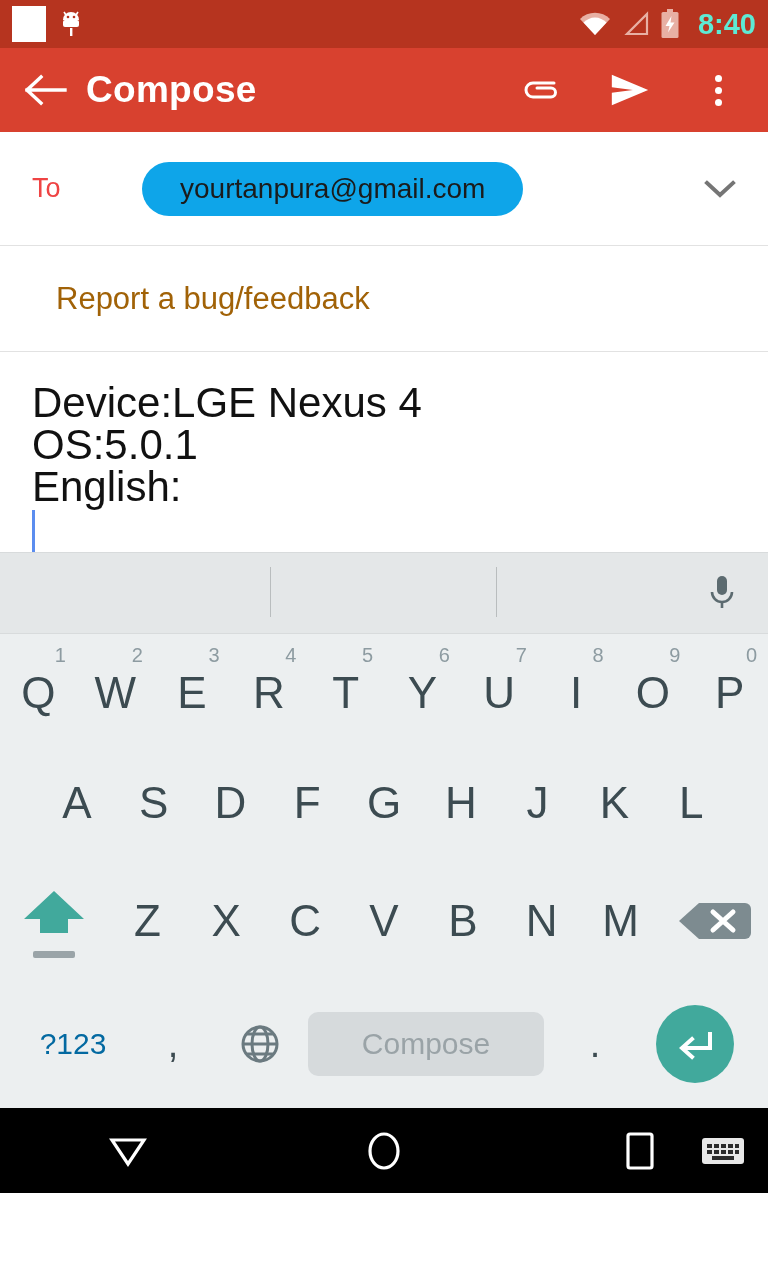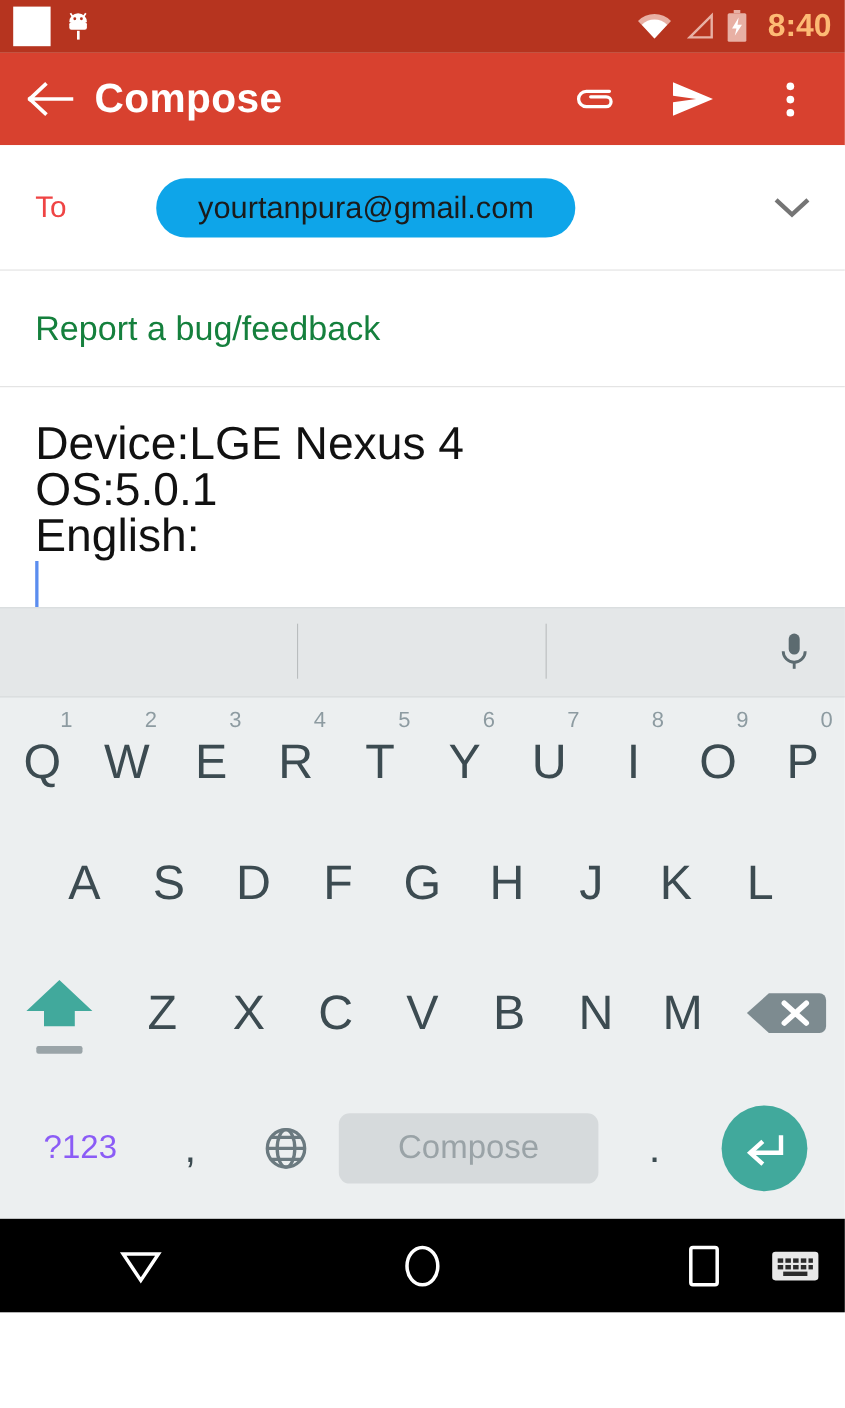--- a/index.html
+++ b/index.html
@@ -47,21 +47,21 @@
     height: 30px;
     position: relative;
   }
   .status-right {
     margin-left: auto;
     display: flex;
     align-items: center;
     gap: 10px;
   }
   .status-time {
-    color: #fdba74;
+    color: #5eead4;
     font-size: 29px;
     font-weight: bold;
     letter-spacing: 0px;
     line-height: 1;
     margin-left: 8px;
   }
 
   
   .app-bar {
     height: 84px;
@@ -149,21 +149,22 @@
   }
   .subject-row {
     height: 105px;
     display: flex;
     align-items: center;
     border-bottom: 1px solid #e2e2e2;
     padding: 0 32px;
   }
   .subject-text {
     font-size: 31px;
-    color: #15803d;
+    color: #a16207;
+    margin-left: 24px;
   }
   .body-area {
     padding: 30px 32px 0 32px;
     height: 200px;
     box-sizing: border-box;
   }
   .body-line {
     font-size: 42px;
     color: #111111;
     line-height: 42px;
@@ -268,21 +269,21 @@
     align-items: center;
     padding: 0 18px;
     box-sizing: border-box;
   }
   .k-sym {
     flex: 0 0 110px;
     display: flex;
     align-items: center;
     justify-content: center;
     font-size: 30px;
-    color: #8b5cf6;
+    color: #0369a1;
     height: 100%;
   }
   .k-comma, .k-period {
     flex: 0 0 90px;
     display: flex;
     align-items: center;
     justify-content: center;
     font-size: 38px;
     color: #3c4b51;
     height: 100%;

